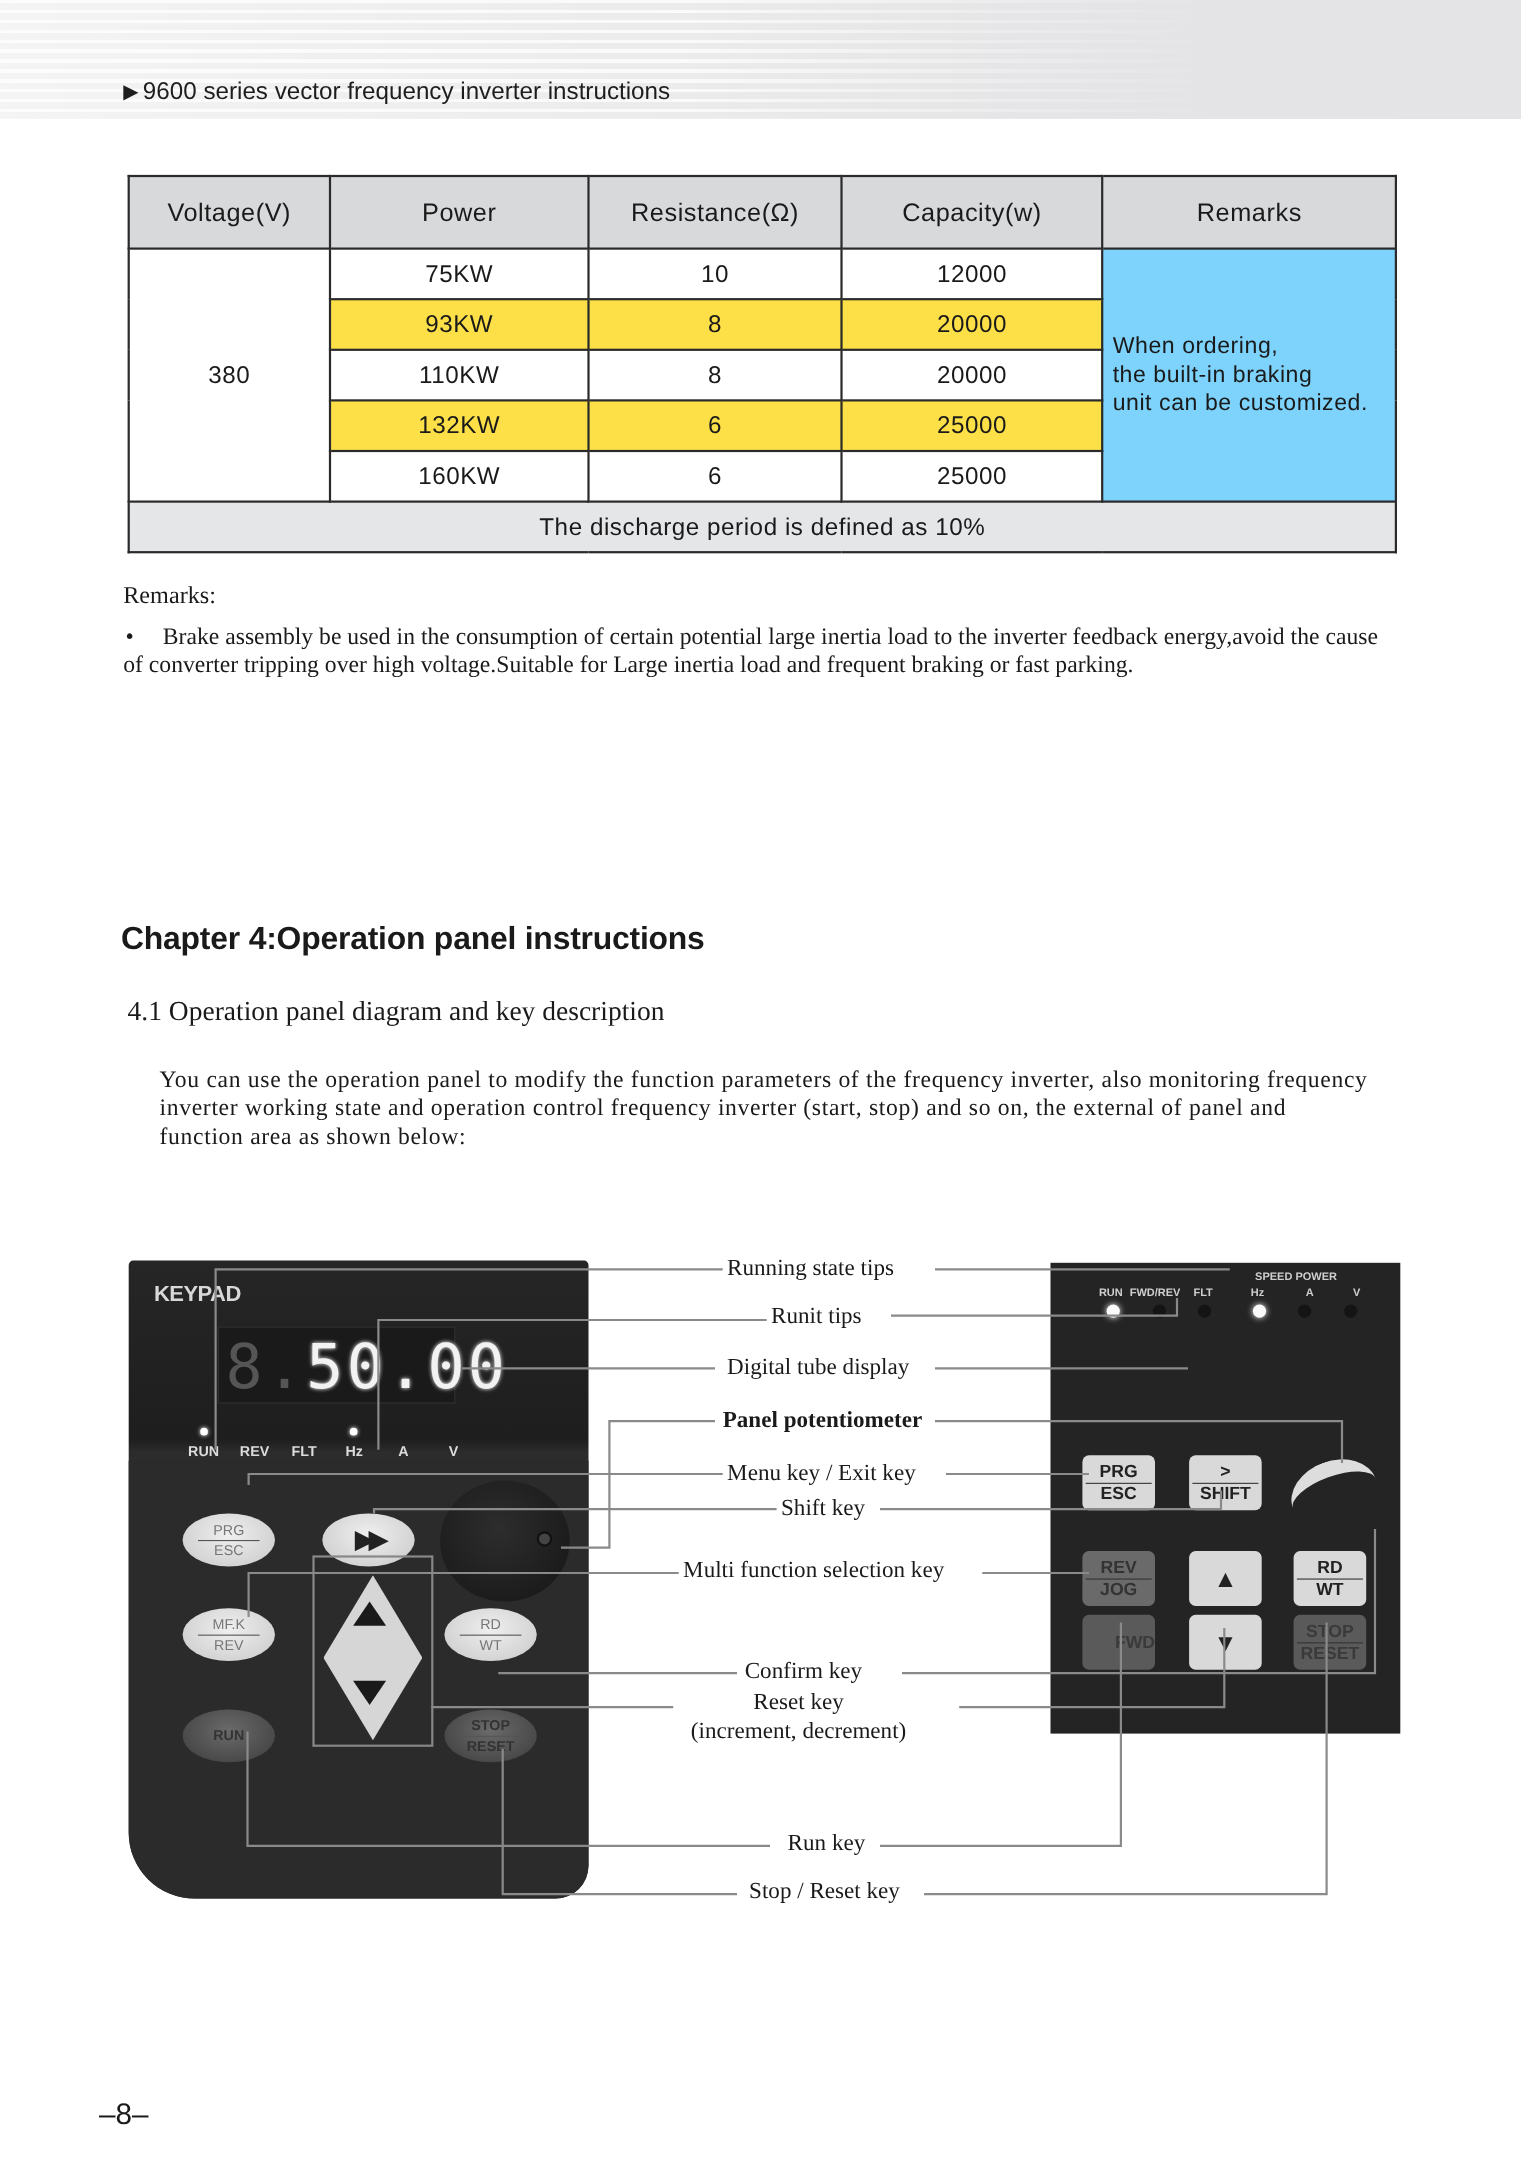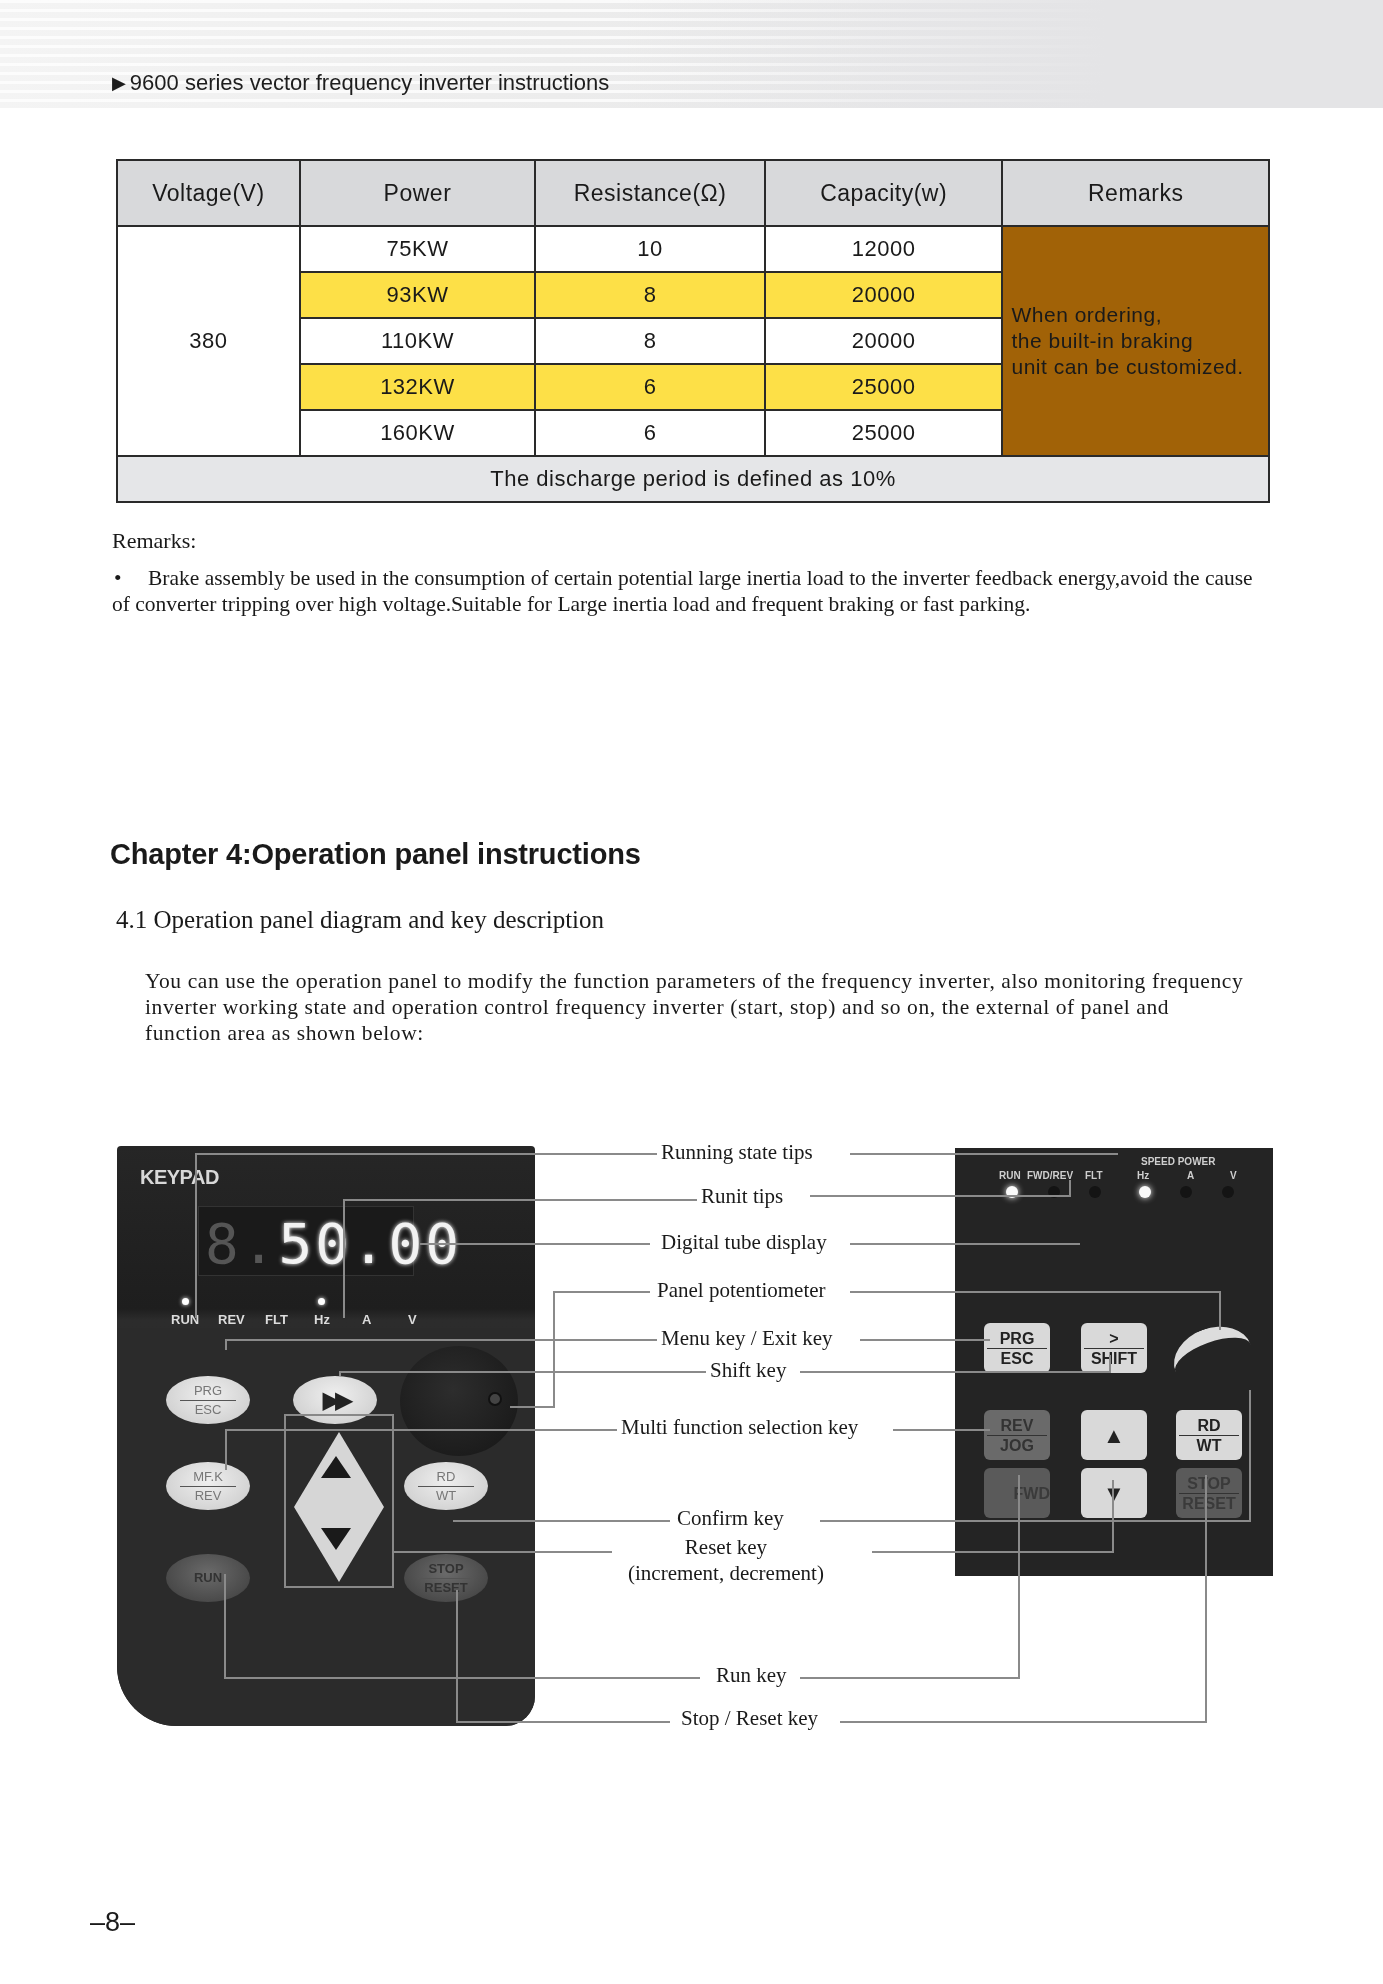--- a/index.html
+++ b/index.html
@@ -26,21 +26,21 @@
   
   .spec-table {
     position: absolute; left: 116px; top: 159px; width: 1154px;
     border-collapse: collapse; font-size: 22px; letter-spacing: 0.5px;
   }
   .spec-table td, .spec-table th {
     border: 2px solid #2a2a2a; text-align: center; font-weight: normal; height: 46px;
   }
   .spec-table thead th { background: #d8d9db; height: 66px; font-size: 23px; }
   .spec-table .shaded td.sh { background: #fde047; }
-  .spec-table .remarks-cell { text-align: left; padding-left: 8px; line-height: 26px; font-size: 21px; background: #a16207; }
+  .spec-table .remarks-cell { text-align: left; padding-left: 8px; line-height: 26px; font-size: 21px; background: #7dd3fc; }
   .spec-table .footer-cell { background: #e5e6e8; height: 46px; }
   .c1 { width: 183px; } .c2 { width: 236px; } .c3 { width: 230px; } .c4 { width: 238px; } .c5 { width: 267px; }
 
   
   .serif { font-family: "Liberation Serif", serif; }
   .remarks-title { position: absolute; left: 112px; top: 528px; font-size: 22px; }
   .remarks-body { position: absolute; left: 112px; top: 566px; width: 1150px; font-size: 21.5px; line-height: 25.5px; }
   .remarks-body p { margin: 0; }
   .bullet { display: inline-block; width: 36px; padding-left: 2px; }
 
@@ -296,21 +296,21 @@
       <polyline points="820,391 1250,391 1250,260"></polyline>
       <polyline points="872,422 1113,422 1113,350"></polyline>
       <polyline points="800,548 1019,548 1019,345"></polyline>
       <polyline points="840,592 1206,592 1206,345"></polyline>
     </g>
   </svg>
 
   <div class="callout" style="left:657px;top:10px;">Running state tips</div>
   <div class="callout" style="left:697px;top:54px;">Runit tips</div>
   <div class="callout" style="left:657px;top:100px;">Digital tube display</div>
-  <div class="callout" style="left:653px;top:148px;">Panel potentiometer</div>
+  <div class="callout" style="left:653px;top:148px;font-weight:bold;">Panel potentiometer</div>
   <div class="callout" style="left:657px;top:196px;">Menu key / Exit key</div>
   <div class="callout" style="left:706px;top:228px;">Shift key</div>
   <div class="callout" style="left:617px;top:285px;">Multi function selection key</div>
   <div class="callout" style="left:673px;top:376px;">Confirm key</div>
   <div class="callout multi" style="left:624px;top:404px;">
     <div>Reset key</div>
     <div>(increment, decrement)</div>
   </div>
   <div class="callout" style="left:712px;top:533px;">Run key</div>
   <div class="callout" style="left:677px;top:576px;">Stop / Reset key</div>

